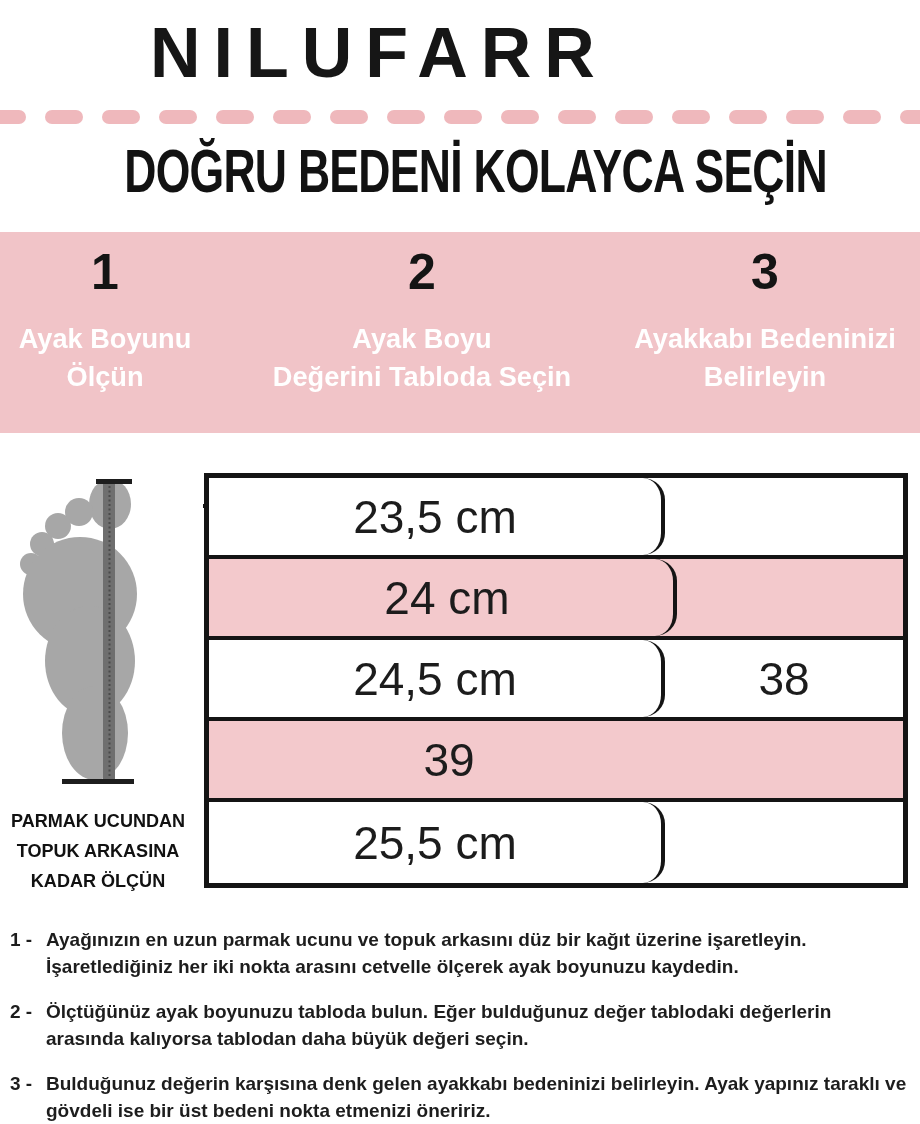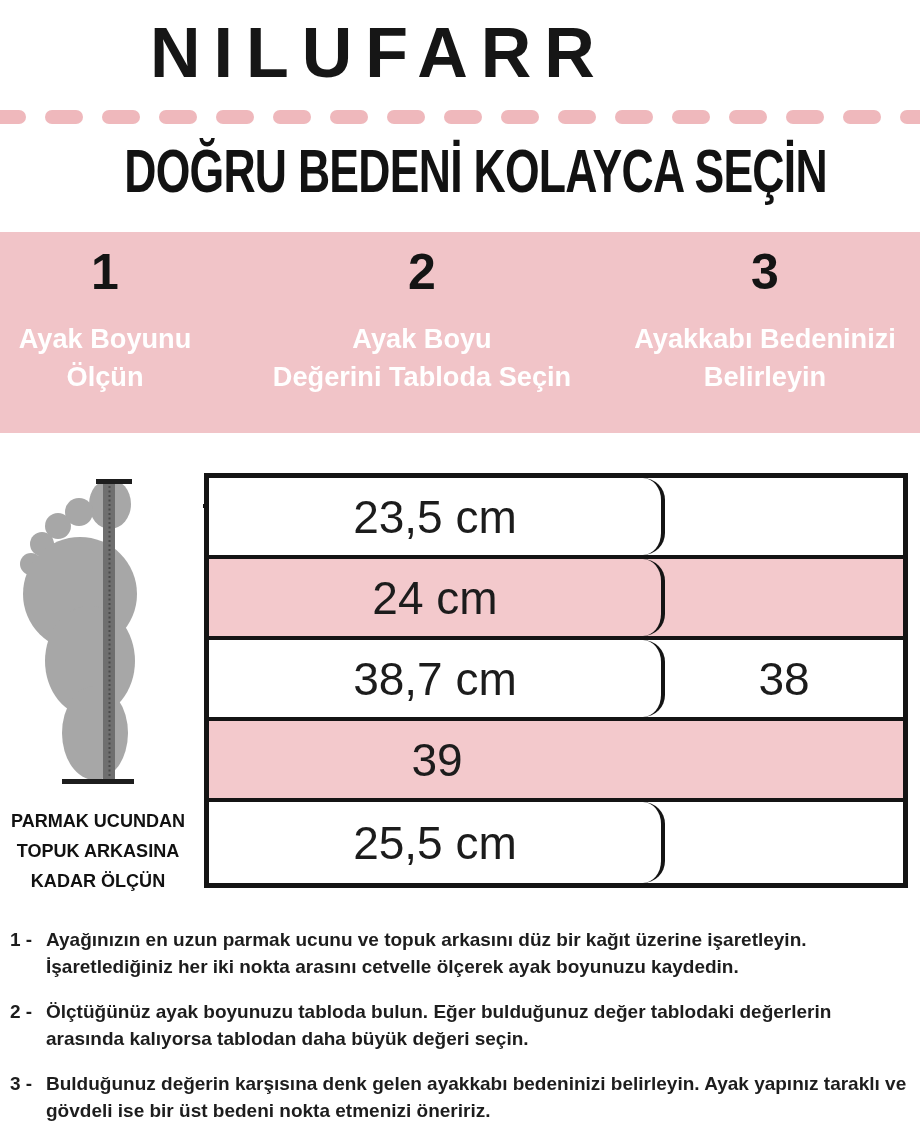--- a/index.html
+++ b/index.html
@@ -59,21 +59,21 @@
     border-left:12px solid #141414;border-top:8px solid transparent;border-bottom:8px solid transparent;
   }
   
   .size-table{
     position:absolute;left:204px;top:473px;width:704px;height:415px;
     border:5px solid #141414;background:#ffffff;
     display:grid;grid-template-rows:repeat(5,1fr);
   }
   .trow{display:grid;grid-template-columns:456px 1fr;border-bottom:4px solid #141414;}
   .trow:last-child{border-bottom:none;}
-  .trow.pink{background:var(--pink-row);}
+  .trow.pink{background:var(--pink-row);padding-left:12px;}
   .cell{
     display:flex;align-items:center;justify-content:center;
     font-size:46px;color:#1c1c1c;letter-spacing:0;
   }
   .cell.length{border-right:4px solid #141414;border-radius:22px;}
   
   .foot{position:absolute;left:10px;top:476px;width:132px;height:316px;}
   .foot-caption{
     position:absolute;left:0;top:806px;width:196px;text-align:center;
     font-size:19px;line-height:30px;font-weight:700;color:#111111;
@@ -162,21 +162,21 @@
 </div>
 
 <div class="size-table">
   <div class="trow">
     <div class="cell length">23,5 cm</div>
   </div>
   <div class="trow pink">
     <div class="cell length">24 cm</div>
   </div>
   <div class="trow">
-    <div class="cell length">38,7 cm</div>
+    <div class="cell length">24,5 cm</div>
     <div class="cell">38</div>
   </div>
   <div class="trow pink">
     <div class="cell">39</div>
   </div>
   <div class="trow">
     <div class="cell length">25,5 cm</div>
   </div>
 </div>
 

